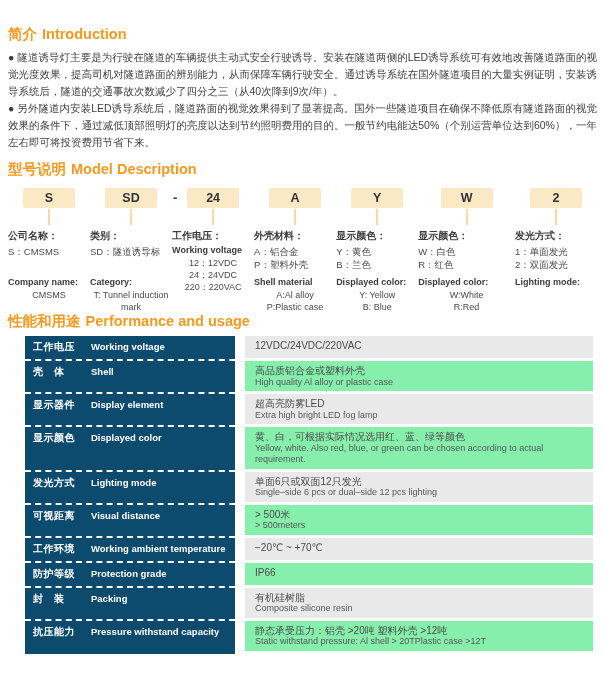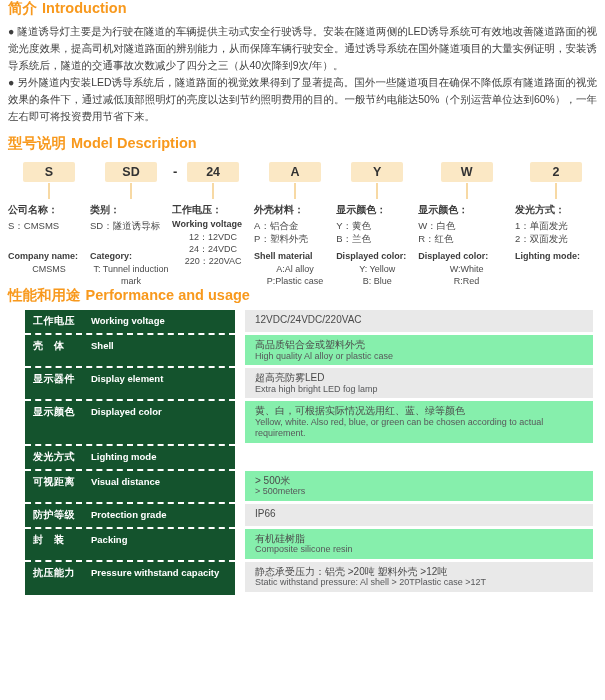--- a/index.html
+++ b/index.html
@@ -1,21 +1,21 @@
 <!DOCTYPE html>
 <html><head>
 <meta charset="utf-8">
 <style>
   html,body{margin:0;padding:0;}
   body{
     width:605px;height:700px;overflow:hidden;background:#ffffff;
     font-family:"Liberation Sans","DejaVu Sans",sans-serif;
     -webkit-font-smoothing:antialiased;
   }
-  .page{width:605px;height:700px;position:relative;box-sizing:border-box;}
+  .page{width:605px;height:700px;position:relative;box-sizing:border-box;padding-top:26px;}
 
   
   .sec-head{margin:0 8px 6px 8px;color:#F8991D;font-weight:bold;font-size:14.5px;line-height:17px;}
   .sec-head .en{margin-left:5px;}
 
   
   .intro-text{margin:0 8px;color:#3e3e3e;font-size:10.5px;line-height:17px;text-align:justify;}
 
   
   .model-wrap{position:relative;margin:10px 8px 0 8px;display:flex;}
@@ -28,21 +28,21 @@
   .mc-l2{display:block;font-size:9.5px;color:#4a4a4a;white-space:pre-line;line-height:13px;}
   .mc-l2:not(:empty){min-height:26px;margin-bottom:6px;}
   .mc-l3{display:block;font-weight:bold;font-size:9px;color:#3c3c3c;margin-bottom:2px;}
   .mc-l3:empty{display:none;}
   .mc-l4{display:block;font-size:9px;color:#4a4a4a;white-space:pre-line;line-height:12px;text-align:center;}
   .m-dash{position:absolute;left:165px;top:2px;font-weight:bold;font-size:13px;color:#333;}
 
   
   .ptable{margin:6px 12px 0 25px;}
   .prow{display:flex;align-items:stretch;min-height:25px;}
-  .cell-label{width:210px;box-sizing:border-box;background:#14532d;color:#fff;
+  .cell-label{width:210px;box-sizing:border-box;background:#0c4a6e;color:#fff;
     display:flex;align-items:flex-start;padding:5px 6px 3px 8px;border-bottom:2px dashed #fff;}
   .prow:last-child .cell-label{border-bottom:none;}
   .pl-zh{width:58px;font-size:10px;font-weight:bold;line-height:11px;letter-spacing:.5px;}
   .pl-en{flex:1;font-size:9.5px;font-weight:bold;line-height:11px;}
   .cell-value{flex:1;margin-left:10px;padding:4px 10px 3px;border-bottom:3px solid #fff;background:#86efac;}
   .prow:nth-child(odd) .cell-value{background:#E9E9E9;}
   .v-zh{display:block;font-size:10px;line-height:11.5px;color:#4a4a4a;}
   .v-en{display:block;font-size:9px;line-height:11.5px;color:#57585a;}
   .v-zh:empty,.v-en:empty{display:none;}
 </style>
@@ -184,33 +184,47 @@
         <span class="v-zh">黄、白，可根据实际情况选用红、蓝、绿等颜色</span>
         <span class="v-en">Yellow, white. Also red, blue, or green can be chosen according to actual requirement.</span>
       </div>
     </div>
 
     <div class="prow">
       <div class="cell-label">
         <span class="pl-zh">发光方式</span>
         <span class="pl-en">Lighting mode</span>
       </div>
+      <div class="cell-value">
+        <span class="v-zh">单面6只或双面12只发光</span>
+        <span class="v-en">Single–side 6 pcs or dual–side 12 pcs lighting</span>
+      </div>
     </div>
 
     <div class="prow">
       <div class="cell-label">
         <span class="pl-zh">可视距离</span>
         <span class="pl-en">Visual distance</span>
       </div>
       <div class="cell-value">
         <span class="v-zh">&gt; 500米</span>
         <span class="v-en">&gt; 500meters</span>
       </div>
     </div>
 
+    <div class="prow">
+      <div class="cell-label">
+        <span class="pl-zh">工作环境</span>
+        <span class="pl-en">Working ambient temperature</span>
+      </div>
+      <div class="cell-value">
+        <span class="v-zh">−20℃ ~ +70℃</span>
+
+      </div>
+    </div>
 
     <div class="prow">
       <div class="cell-label">
         <span class="pl-zh">防护等级</span>
         <span class="pl-en">Protection grade</span>
       </div>
       <div class="cell-value">
         <span class="v-zh">IP66</span>
 
       </div>

